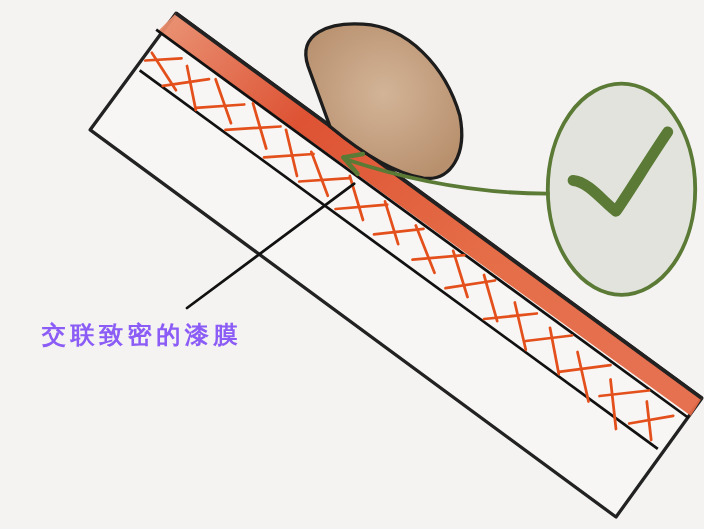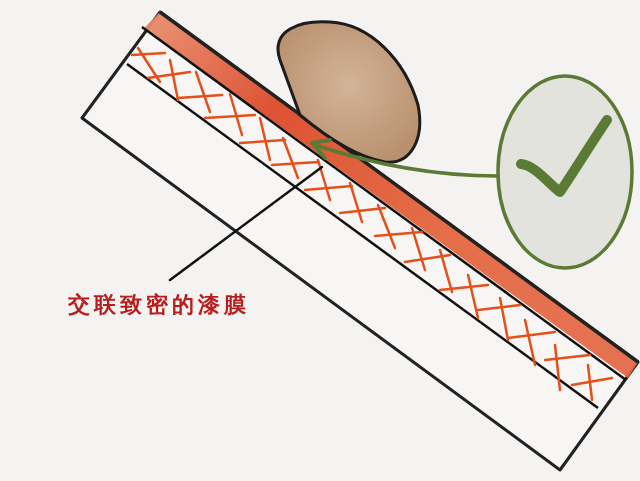--- a/index.html
+++ b/index.html
@@ -1,18 +1,18 @@
 <!DOCTYPE html>
 <html><head>
   <meta charset="utf-8">
   <style>
     html, body { margin: 0; padding: 0; }
     body { width: 640px; height: 481px; background: #f4f3f1; overflow: hidden; position: relative; font-family: "DejaVu Sans", sans-serif; }
     #canvas { position: absolute; left: 0; top: 0; width: 640px; height: 481px; }
-    .label { position: absolute; left: 68px; top: 290px; font-size: 22px; font-weight: bold; color: #b91c1c; letter-spacing: 4px; white-space: nowrap; }
+    .label { position: absolute; left: 38px; top: 290px; font-size: 22px; font-weight: bold; color: #8b5cf6; letter-spacing: 4px; white-space: nowrap; }
   </style>
 </head>
 <body>
 
 <svg id="canvas" viewBox="0 0 640 481" xmlns="http://www.w3.org/2000/svg">
   <defs>
     <linearGradient id="redgrad" x1="0" y1="0" x2="1" y2="0.7">
       <stop offset="0" stop-color="#e99070"></stop>
       <stop offset="0.3" stop-color="#dc4a2a"></stop>
       <stop offset="0.7" stop-color="#e4673f"></stop>

